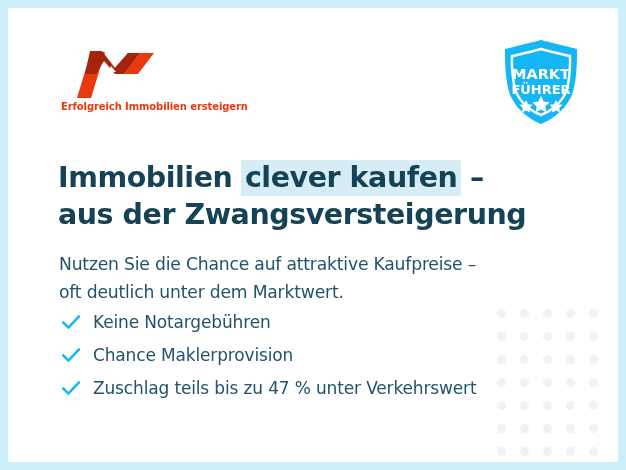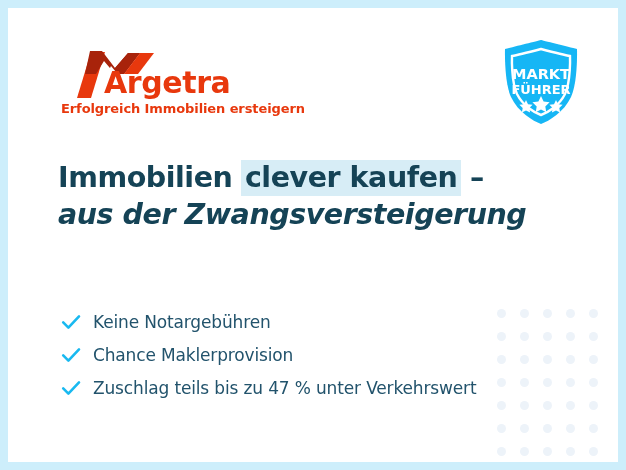--- a/index.html
+++ b/index.html
@@ -70,21 +70,21 @@
     letter-spacing: -0.4px;
     color: #E8380D;
     line-height: 1;
   }
   .logo-tagline {
     position: absolute;
     left: 3px;
     top: 55px;
     font-family: "DejaVu Sans", sans-serif;
     font-weight: bold;
-    font-size: 13px;
+    font-size: 10px;
     letter-spacing: -0.1px;
     color: #E8380D;
     white-space: nowrap;
   }
 
   
   .badge {
     position: absolute;
     left: 491px;
     top: 30px;
@@ -108,21 +108,20 @@
   }
   .headline .hl {
     background: #D7EDF6;
     padding: 1px 4px 2px 4px;
     margin: 0 -1px;
     box-decoration-break: clone;
     -webkit-box-decoration-break: clone;
   }
   .headline .line2 {
     display: block;
-    font-style: italic;
   }
 
   
   .subhead {
     position: absolute;
     left: 51px;
     top: 225px;
     width: 480px;
     font-family: "DejaVu Sans", sans-serif;
     font-size: 17.2px;
@@ -209,21 +208,20 @@
       <svg width="150" height="52" viewBox="0 0 150 52" xmlns="http://www.w3.org/2000/svg">
 
         <polygon points="19,52 33,6 47,6 33,52" fill="#E8380D"></polygon>
 
         <polygon points="32,5 44,5 57,22 70,7 82,7 66,28 57,28 46,15 38,28 27,28" fill="#A8230B"></polygon>
         <polygon points="57,22 70,7 82,7 66,28 57,28" fill="#A8230B"></polygon>
         <polygon points="66,28 82,7 96,7 80,28" fill="#E8380D"></polygon>
         <polygon points="53,20 58,26 50,26" fill="#FFFFFF"></polygon>
       </svg>
     </div>
-    <div class="logo-wordmark">Argetra</div>
     <div class="logo-tagline">Erfolgreich Immobilien ersteigern</div>
   </div>
 
   <div class="badge">
     <svg width="84" height="88" viewBox="0 0 84 88" xmlns="http://www.w3.org/2000/svg">
 
       <path d="M42 2 C42 2 70 9 78 11 C78 11 79 44 72 59 C65 74 50 83 42 86 C34 83 19 74 12 59 C5 44 6 11 6 11 C14 9 42 2 42 2 Z" fill="#16B6F5"></path>
 
       <path d="M42 11 C42 11 65 17 71 18 C71 18 72 43 66 56 C60 68 48 75 42 77 C36 75 24 68 18 56 C12 43 13 18 13 18 C19 17 42 11 42 11 Z" fill="none" stroke="#FFFFFF" stroke-width="2.4"></path>
       <text x="42" y="41" text-anchor="middle" fill="#FFFFFF" font-family="DejaVu Sans, sans-serif" font-size="14.5" font-weight="bold">MARKT</text>
@@ -235,20 +233,24 @@
         <polygon points="57,62 59.0,66.2 63.6,66.8 60.3,70.0 61.1,74.5 57,72.4 52.9,74.5 53.7,70.0 50.4,66.8 55.0,66.2"></polygon>
       </g>
     </svg>
   </div>
 
   <h1 class="headline">
     <span>Immobilien </span><span class="hl">clever kaufen</span><span> –</span>
     <span class="line2">aus der Zwangsversteigerung</span>
   </h1>
 
+  <p class="subhead">
+    <span>Nutzen Sie die Chance auf attraktive Kaufpreise –</span>
+    <span class="line2">oft deutlich unter dem Marktwert.</span>
+  </p>
 
   <ul class="checklist" style="list-style:none;margin:0;padding:0;">
       <li class="check-item">
         <svg class="check-icon" viewBox="0 0 22 22">
           <path d="M3.2 11.4 L8.4 16.6 L19.0 5.4" fill="none" stroke="#19B9F0" stroke-width="2.6" stroke-linecap="round" stroke-linejoin="round"></path>
         </svg>
         <span class="check-label">Keine Notargebühren</span>
       </li>
       <li class="check-item">
         <svg class="check-icon" viewBox="0 0 22 22">

